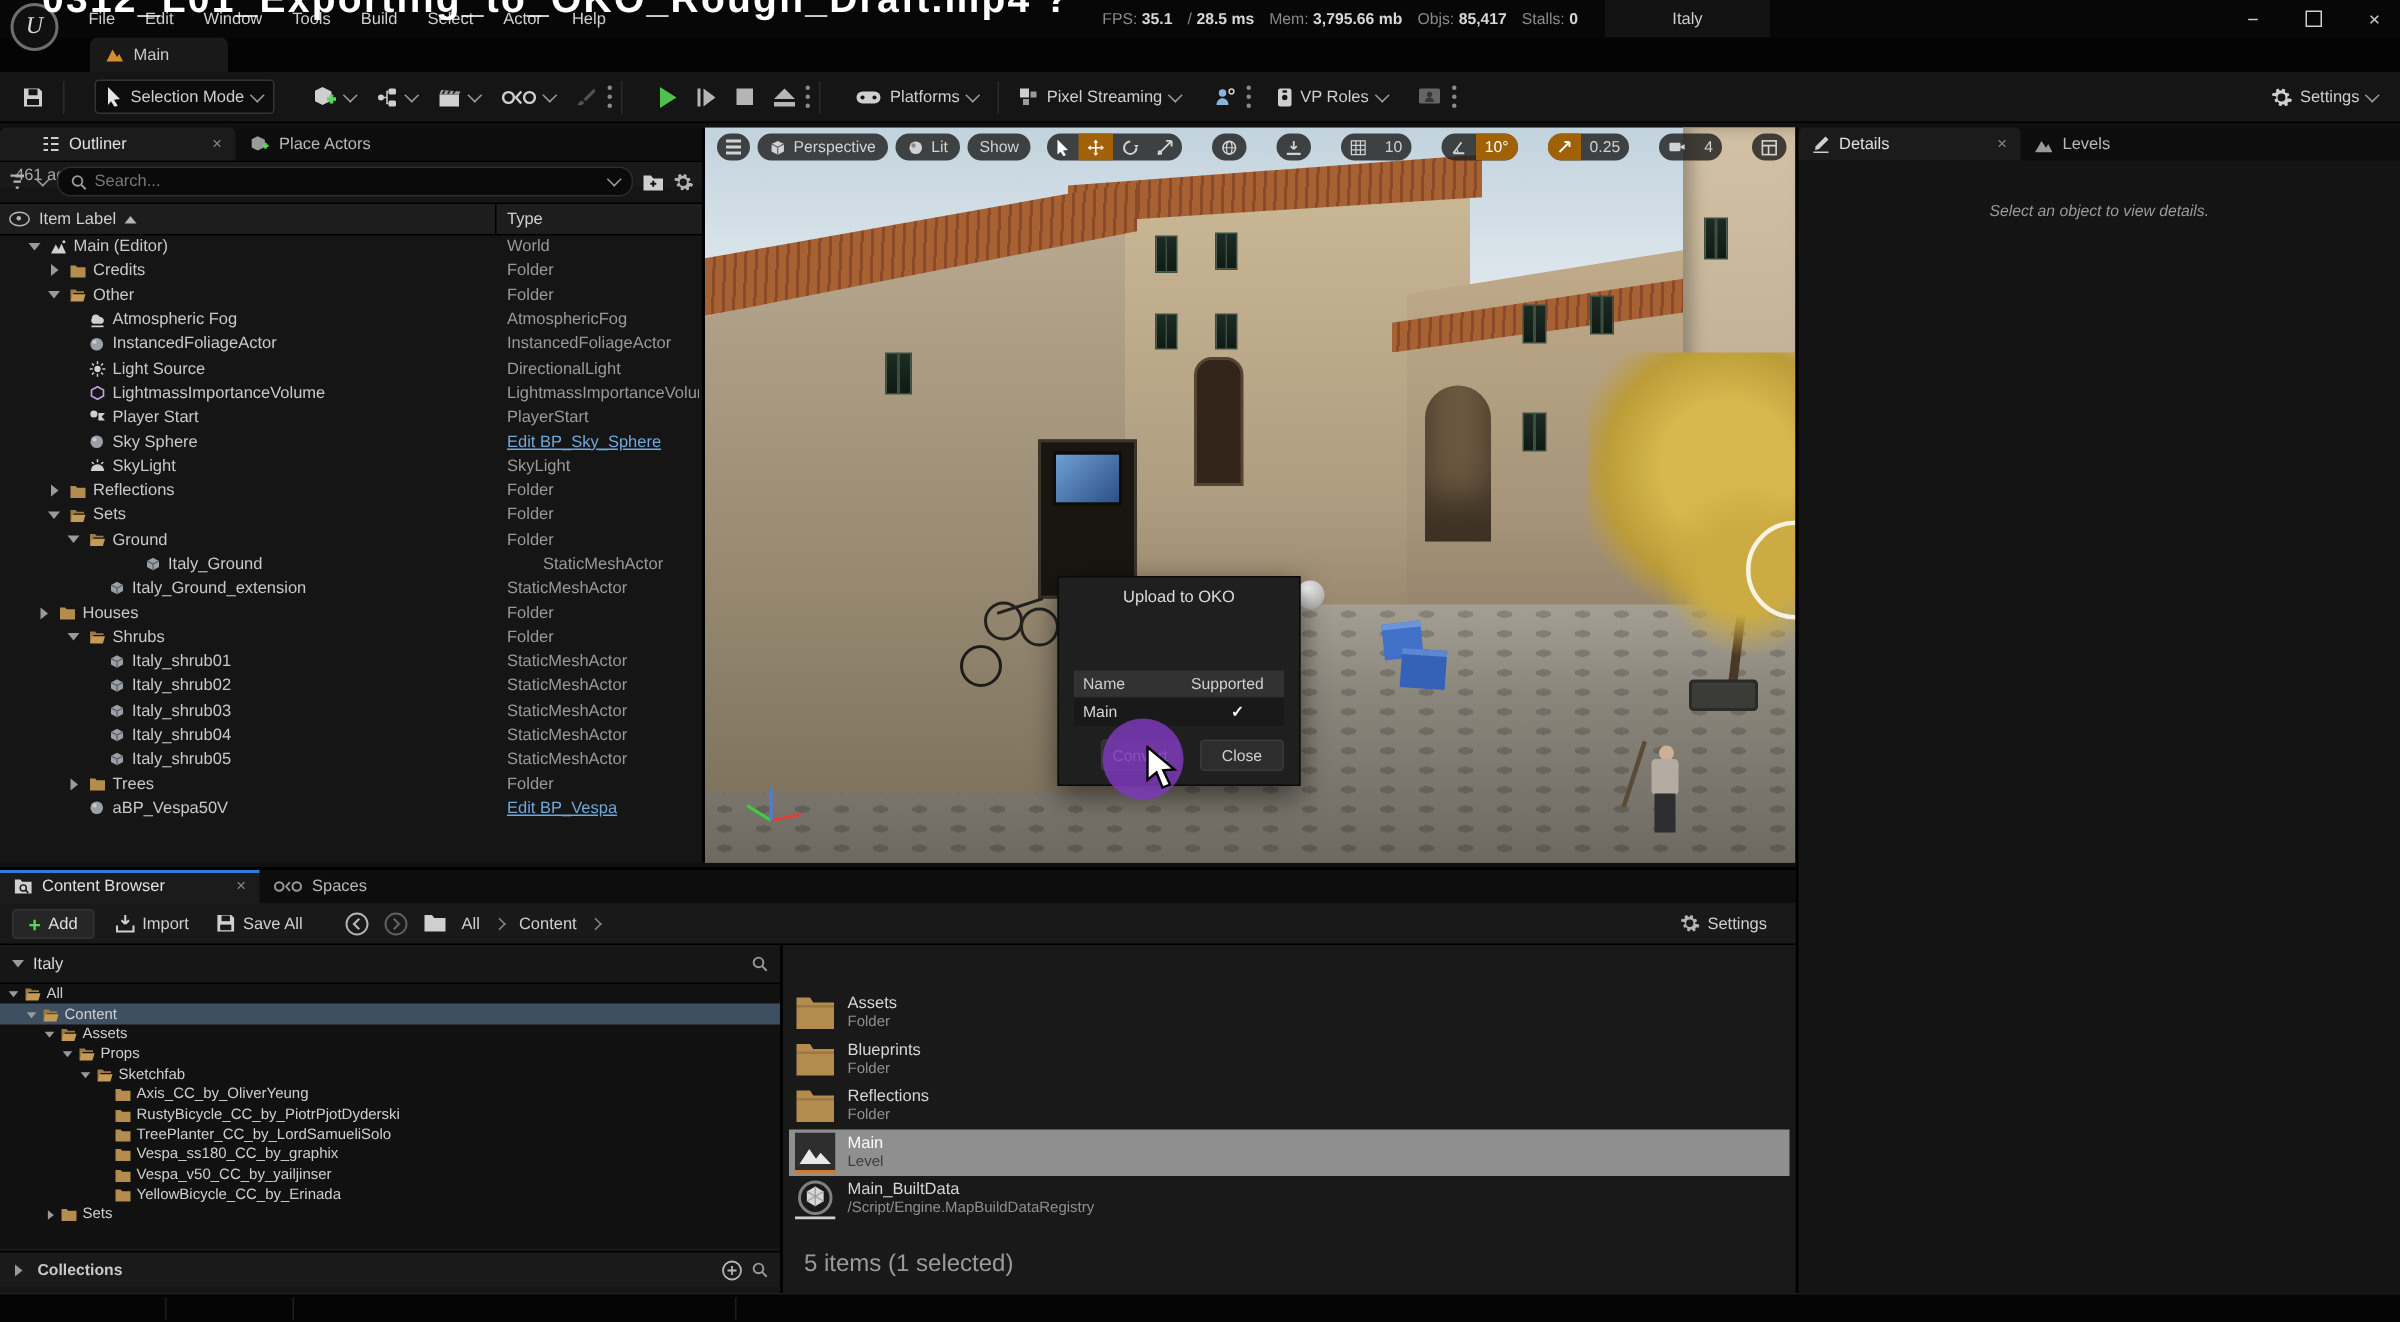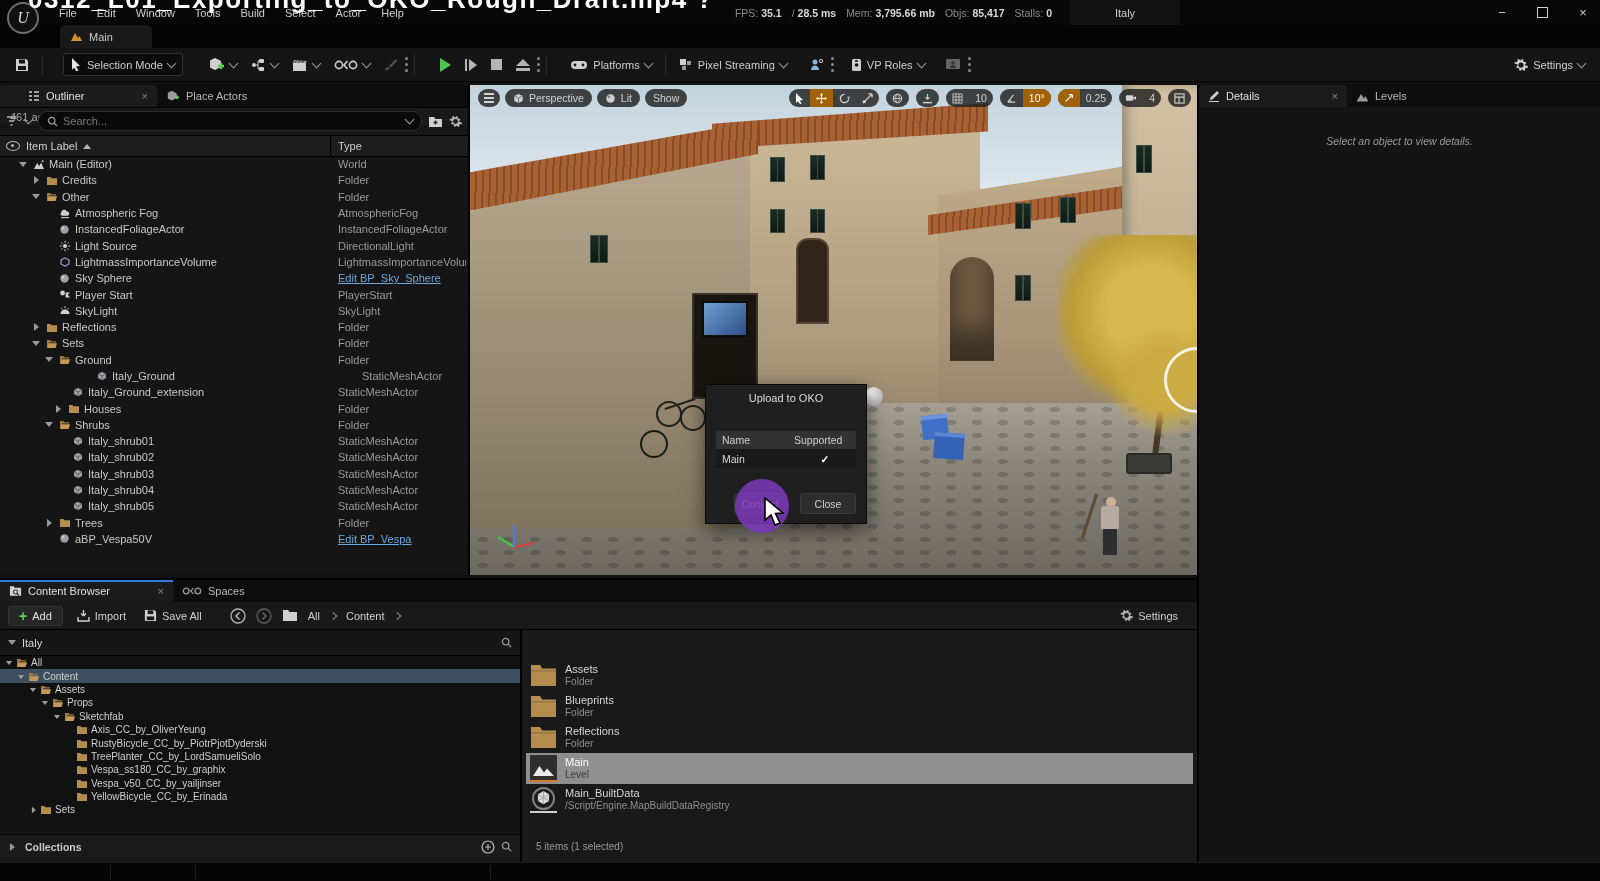--- a/index.html
+++ b/index.html
@@ -76,41 +76,41 @@
   .arrowbox{width:12px;display:flex;justify-content:flex-start;flex:none;}
   #outliner-footer{left:0;top:472px;width:100%;height:18px;background:#191919;border-top:1px solid #000;
        display:flex;align-items:center;padding-left:10px;box-sizing:border-box;color:#a9a9a9;}
 
   
   #viewport{left:470px;top:85px;width:727px;height:490px;overflow:hidden;background:#777;}
   #scene{position:absolute;inset:0;overflow:hidden;}
   .vp-pill{height:18px;background:rgba(32,32,32,.82);border-radius:9px;display:flex;align-items:center;
        gap:5px;padding:0 8px;color:#d2d2d2;font-size:10.5px;}
   #vp-toolbar-left{left:8px;top:4px;gap:5px;z-index:20;}
-  #vp-toolbar-right{right:6px;top:4px;gap:7px;z-index:20;}
+  #vp-toolbar-right{right:6px;top:4px;gap:20px;z-index:20;}
   .vp-seg{display:flex;height:18px;border-radius:9px;overflow:hidden;background:rgba(32,32,32,.82);}
   .vp-seg .seg{display:flex;align-items:center;padding:0 6px;gap:3px;color:#d2d2d2;font-size:10.5px;}
   .seg.blue{background:#a16207;color:#fff;}
   .hbar{width:10px;height:1.6px;background:#d2d2d2;margin:1.2px 0;}
   #axis-gizmo{left:18px;bottom:18px;z-index:20;}
 
   
   .sky{position:absolute;inset:0;background:linear-gradient(180deg,#c2d3dd 0%,#e4ebf0 26%,#c9c2b2 40%,#a9a296 52%);}
   .wall-tex{background-image:repeating-linear-gradient(0deg,transparent 0 9px,rgba(0,0,0,.07) 9px 10px),
             repeating-linear-gradient(90deg,transparent 0 20px,rgba(0,0,0,.05) 20px 21px);}
   .tiles{background:repeating-linear-gradient(92deg,#a8613306 0,#a86133 0 5px,#8a4c28 5px 7px);}
   .win{position:absolute;background:linear-gradient(180deg,#1d2b24,#101a15);border:1.5px solid #3a4f41;box-sizing:border-box;}
   .win:before{content:"";position:absolute;left:45%;top:0;bottom:0;width:1.5px;background:#3a4f41;}
 
   
   #oko-dialog{left:705px;top:384px;width:160px;height:138px;background:#1f1f1f;border:1px solid #0a0a0a;
        box-shadow:0 6px 18px rgba(0,0,0,.55);z-index:40;}
   #oko-title{width:100%;text-align:center;margin-top:7px;color:#dcdcdc;font-size:11px;}
   #oko-table{position:absolute;left:10px;right:10px;top:46px;}
-  #oko-thead{display:flex;height:18px;background:#323232;align-items:center;color:#cfcfcf;font-size:10.5px;}
+  #oko-thead{display:flex;height:18px;background:#323232;align-items:center;color:#cfcfcf;font-size:10.5px;margin-top:16px;}
   #oko-tbody{display:flex;height:19px;background:#191919;align-items:center;color:#d8d8d8;font-size:10.5px;}
   .col-name{padding-left:6px;width:78px;box-sizing:border-box;}
   .col-sup{flex:1;text-align:left;}
   #oko-check{flex:1;text-align:center;color:#fff;font-weight:bold;}
   .dlg-btn{position:absolute;bottom:9px;height:21px;background:#2d2d2d;border:1px solid #3a3a3a;
        border-radius:3px;color:#d0d0d0;font-size:10.5px;display:flex;align-items:center;justify-content:center;box-sizing:border-box;}
   #click-ring{left:735px;top:479px;width:54px;height:54px;border-radius:50%;
        background:rgba(124,58,186,.85);z-index:45;}
   #cursor{left:763px;top:497px;z-index:60;}
 
@@ -141,21 +141,21 @@
   #cb-right{position:absolute;left:522px;top:50px;right:0;bottom:0;background:#191919;}
   #cb-search-row{height:26px;display:flex;align-items:center;gap:8px;padding:2px 10px 0 10px;}
   #cb-items{position:absolute;left:4px;top:30px;right:4px;}
   .item-row{display:flex;align-items:center;height:31px;gap:8px;padding-left:4px;position:relative;}
   .item-row.selected{background:#8f8f8f;}
   .thumb{width:27px;height:27px;flex:none;position:relative;}
   .item-name{font-size:11px;color:#d6d6d6;line-height:13px;}
   .item-sub{font-size:10px;color:#8f8f8f;line-height:12px;}
   .item-row.selected .item-name{color:#fbfbfb;}
   .item-row.selected .item-sub{color:#3b3b3b;}
-  #cb-status{position:absolute;left:14px;bottom:10px;color:#9a9a9a;font-size:10px;}
+  #cb-status{position:absolute;left:14px;bottom:10px;color:#9a9a9a;font-size:16px;}
 
   
   #bottom-strip{left:0;top:862px;width:1600px;height:19px;background:#050505;border-top:1px solid #1c1c1c;}
   #bottom-strip i{position:absolute;top:2px;bottom:2px;width:1px;background:#1e1e1e;}
 
   .mag{width:11px;height:11px;flex:none;}
   .gear{flex:none;}
   .eye{width:12px;height:8px;border:1px solid #b5b5b5;border-radius:50%;position:relative;flex:none;}
   .eye:before{content:"";position:absolute;left:3.5px;top:1.5px;width:3px;height:3px;border-radius:50%;background:#b5b5b5;}
 </style>
@@ -483,46 +483,46 @@
             </svg>
           </span>
           <span class="lbl">LightmassImportanceVolume</span>
           <span class="otype">LightmassImportanceVolume</span>
         </div>
         <div class="orow" style="padding-left: 45px;">
           <span class="arrowbox">
             <span class="tri-none"></span>
           </span>
           <span class="oicon">
+            <svg width="12" height="12" viewBox="0 0 12 12">
+              <circle cx="3.6" cy="4" r="2.4" fill="#cfcfcf"></circle>
+              <path d="M6.6 3.4H11L8.8 5.8 11 8.4H6.6z" fill="#cfcfcf"></path>
+            </svg>
+          </span>
+          <span class="lbl">Player Start</span>
+          <span class="otype">PlayerStart</span>
+        </div>
+        <div class="orow" style="padding-left: 45px;">
+          <span class="arrowbox">
+            <span class="tri-none"></span>
+          </span>
+          <span class="oicon">
             <svg width="11" height="11" viewBox="0 0 12 12">
               <circle cx="6" cy="6" r="4.6" fill="#9aa0a6"></circle>
               <circle cx="4.4" cy="4.4" r="1.5" fill="#c6cbd0"></circle>
             </svg>
           </span>
           <span class="lbl">Sky Sphere</span>
           <span class="otype link">Edit BP_Sky_Sphere</span>
         </div>
         <div class="orow" style="padding-left: 45px;">
           <span class="arrowbox">
             <span class="tri-none"></span>
           </span>
           <span class="oicon">
-            <svg width="12" height="12" viewBox="0 0 12 12">
-              <circle cx="3.6" cy="4" r="2.4" fill="#cfcfcf"></circle>
-              <path d="M6.6 3.4H11L8.8 5.8 11 8.4H6.6z" fill="#cfcfcf"></path>
-            </svg>
-          </span>
-          <span class="lbl">Player Start</span>
-          <span class="otype">PlayerStart</span>
-        </div>
-        <div class="orow" style="padding-left: 45px;">
-          <span class="arrowbox">
-            <span class="tri-none"></span>
-          </span>
-          <span class="oicon">
             <svg width="12" height="11" viewBox="0 0 12 11">
               <path d="M1.5 9a4.5 4.5 0 019 0z" fill="#cfcfcf"></path>
               <path d="M6 1.2v2M2.2 3l1.3 1.3M9.8 3L8.5 4.3" stroke="#cfcfcf" stroke-width="1"></path>
             </svg>
           </span>
           <span class="lbl">SkyLight</span>
           <span class="otype">SkyLight</span>
         </div>
         <div class="orow" style="padding-left: 32px;">
           <span class="arrowbox">
@@ -581,21 +581,21 @@
           </span>
           <span class="oicon">
             <svg width="12" height="12" viewBox="0 0 12 12">
               <path d="M2 4l4-2.2L10 4v4L6 10.2 2 8z" fill="#9aa0a6"></path>
               <path d="M2 4l4 2 4-2M6 6v4.2" stroke="#565b60" stroke-width=".8" fill="none"></path>
             </svg>
           </span>
           <span class="lbl">Italy_Ground_extension</span>
           <span class="otype">StaticMeshActor</span>
         </div>
-        <div class="orow" style="padding-left: 54px;">
+        <div class="orow" style="padding-left: 25px;">
           <span class="arrowbox">
             <span class="tri-right"></span>
           </span>
           <span class="oicon">
             <svg width="12" height="11" viewBox="0 0 12 11">
               <path d="M1 2h3.4l1 1.2H11V10H1z" fill="#b48d4e"></path>
             </svg>
           </span>
           <span class="lbl">Houses</span>
           <span class="otype">Folder</span>

